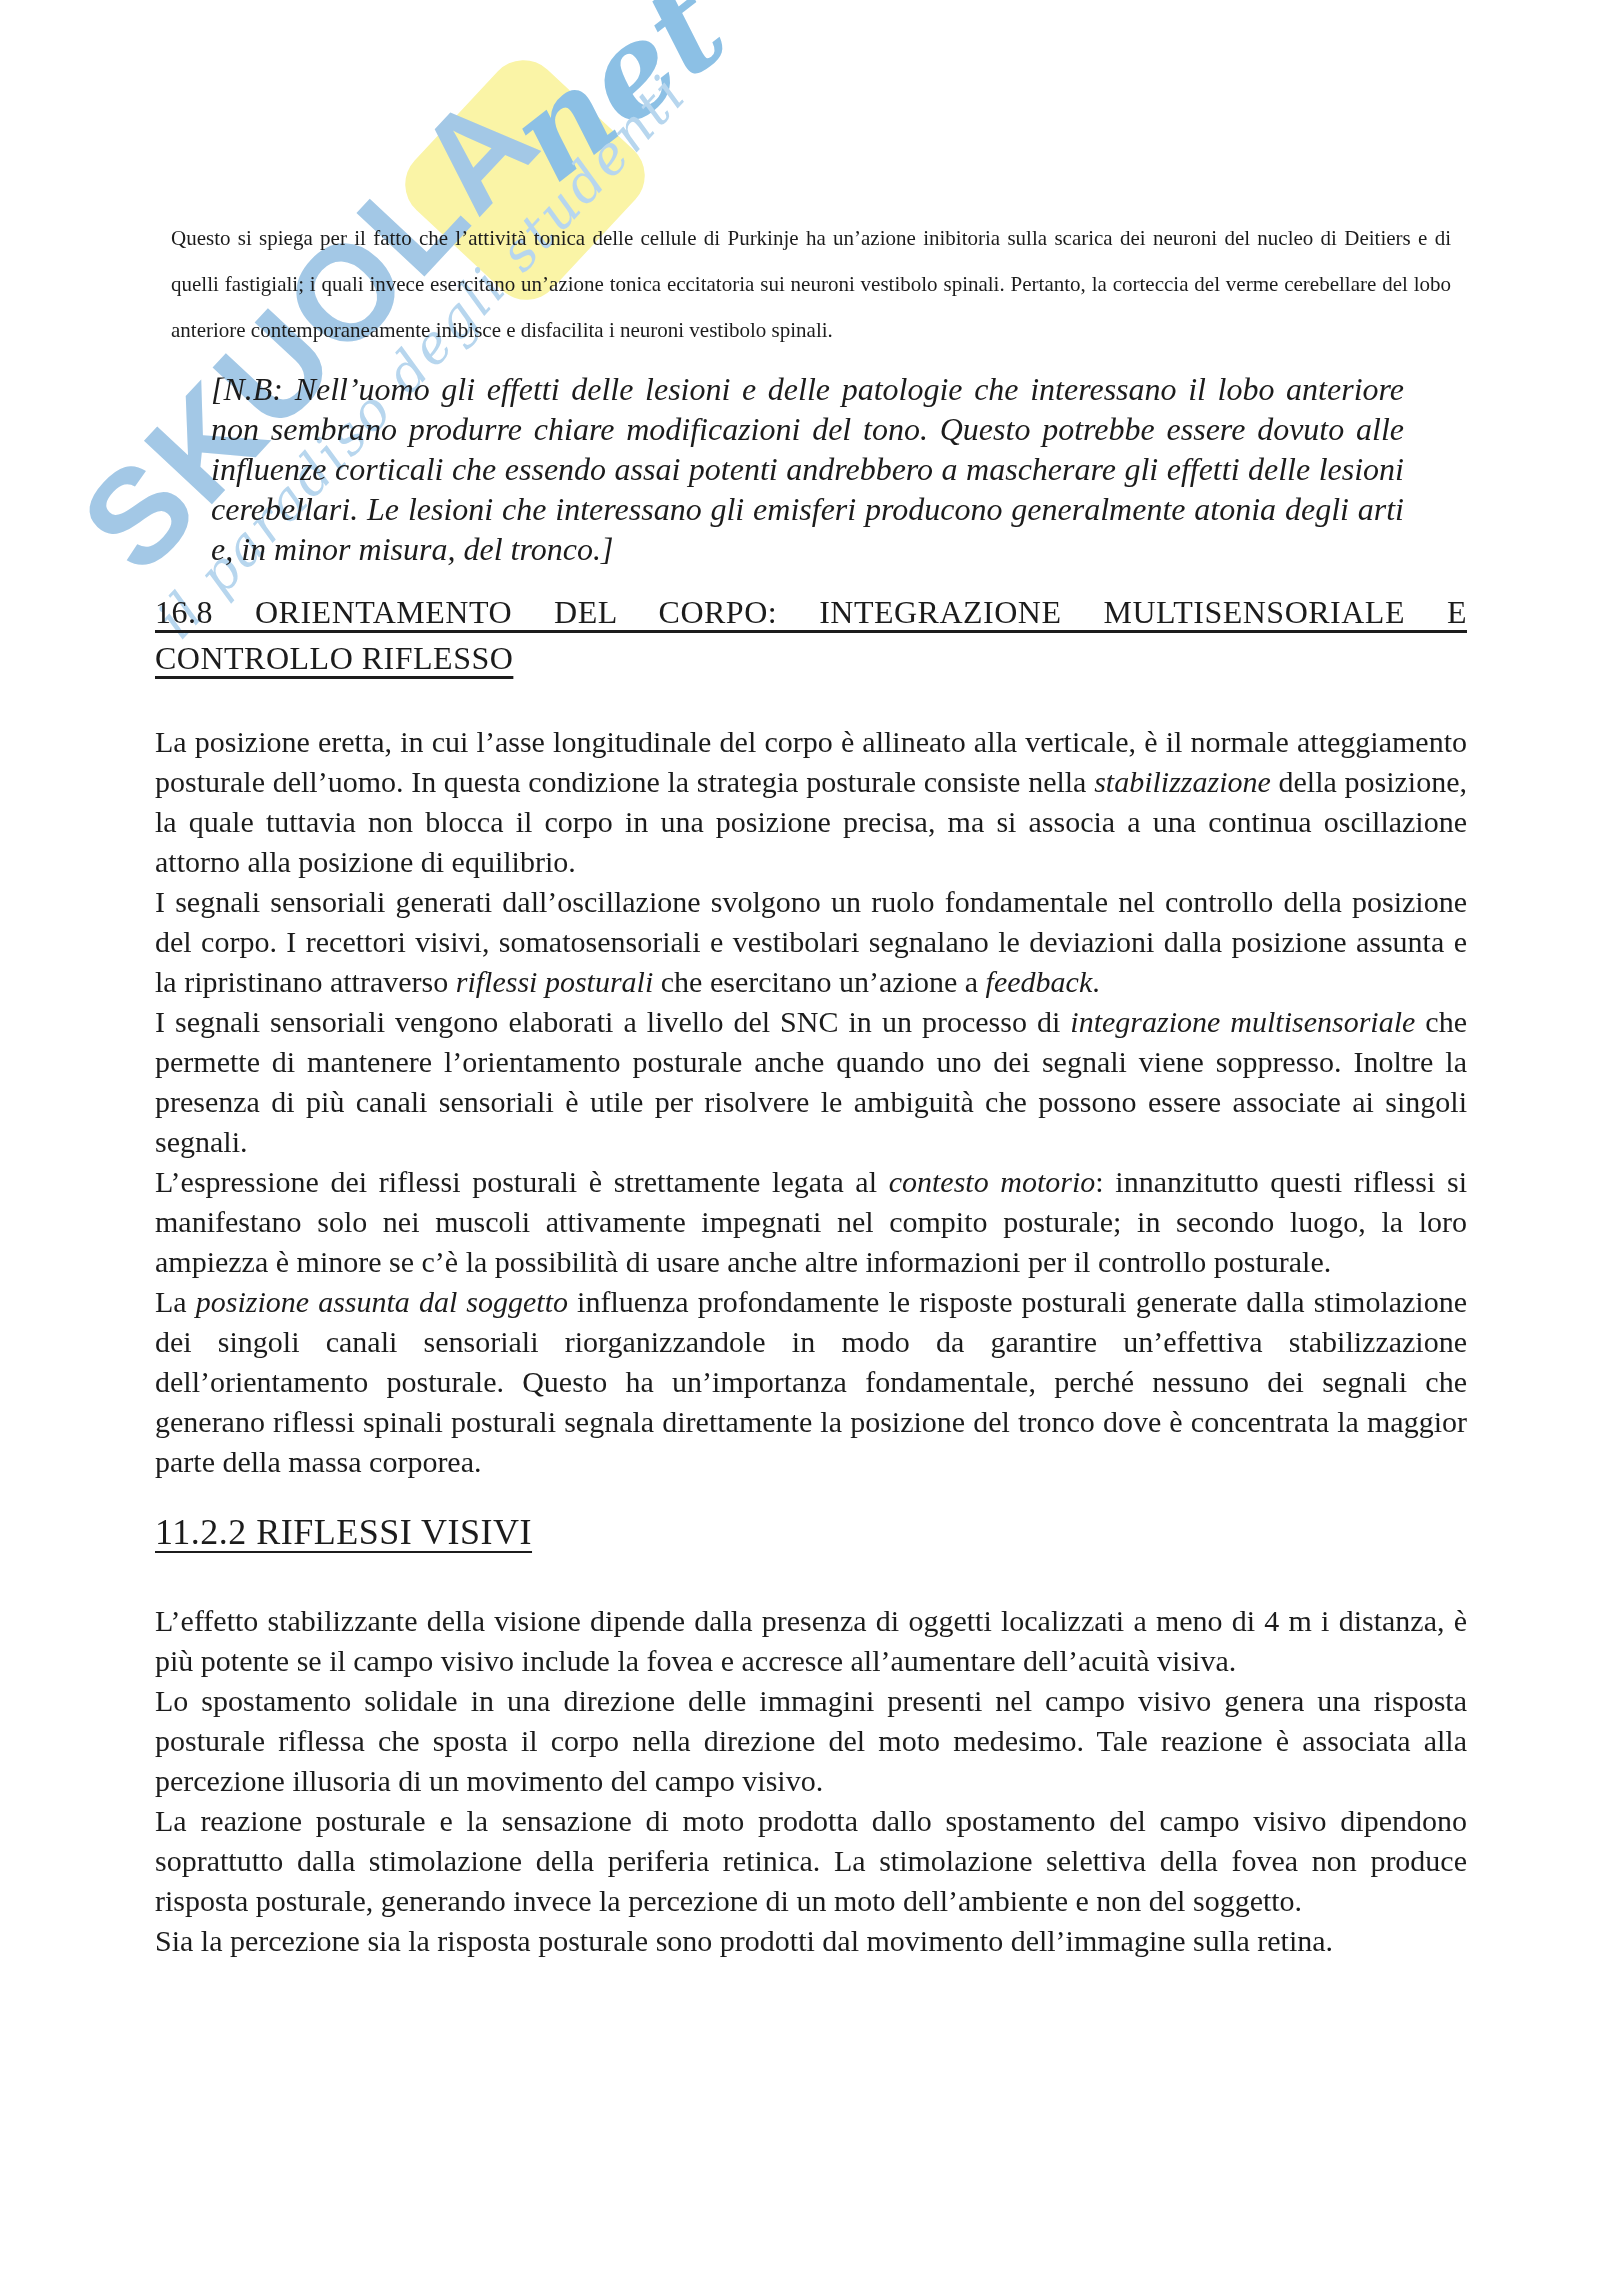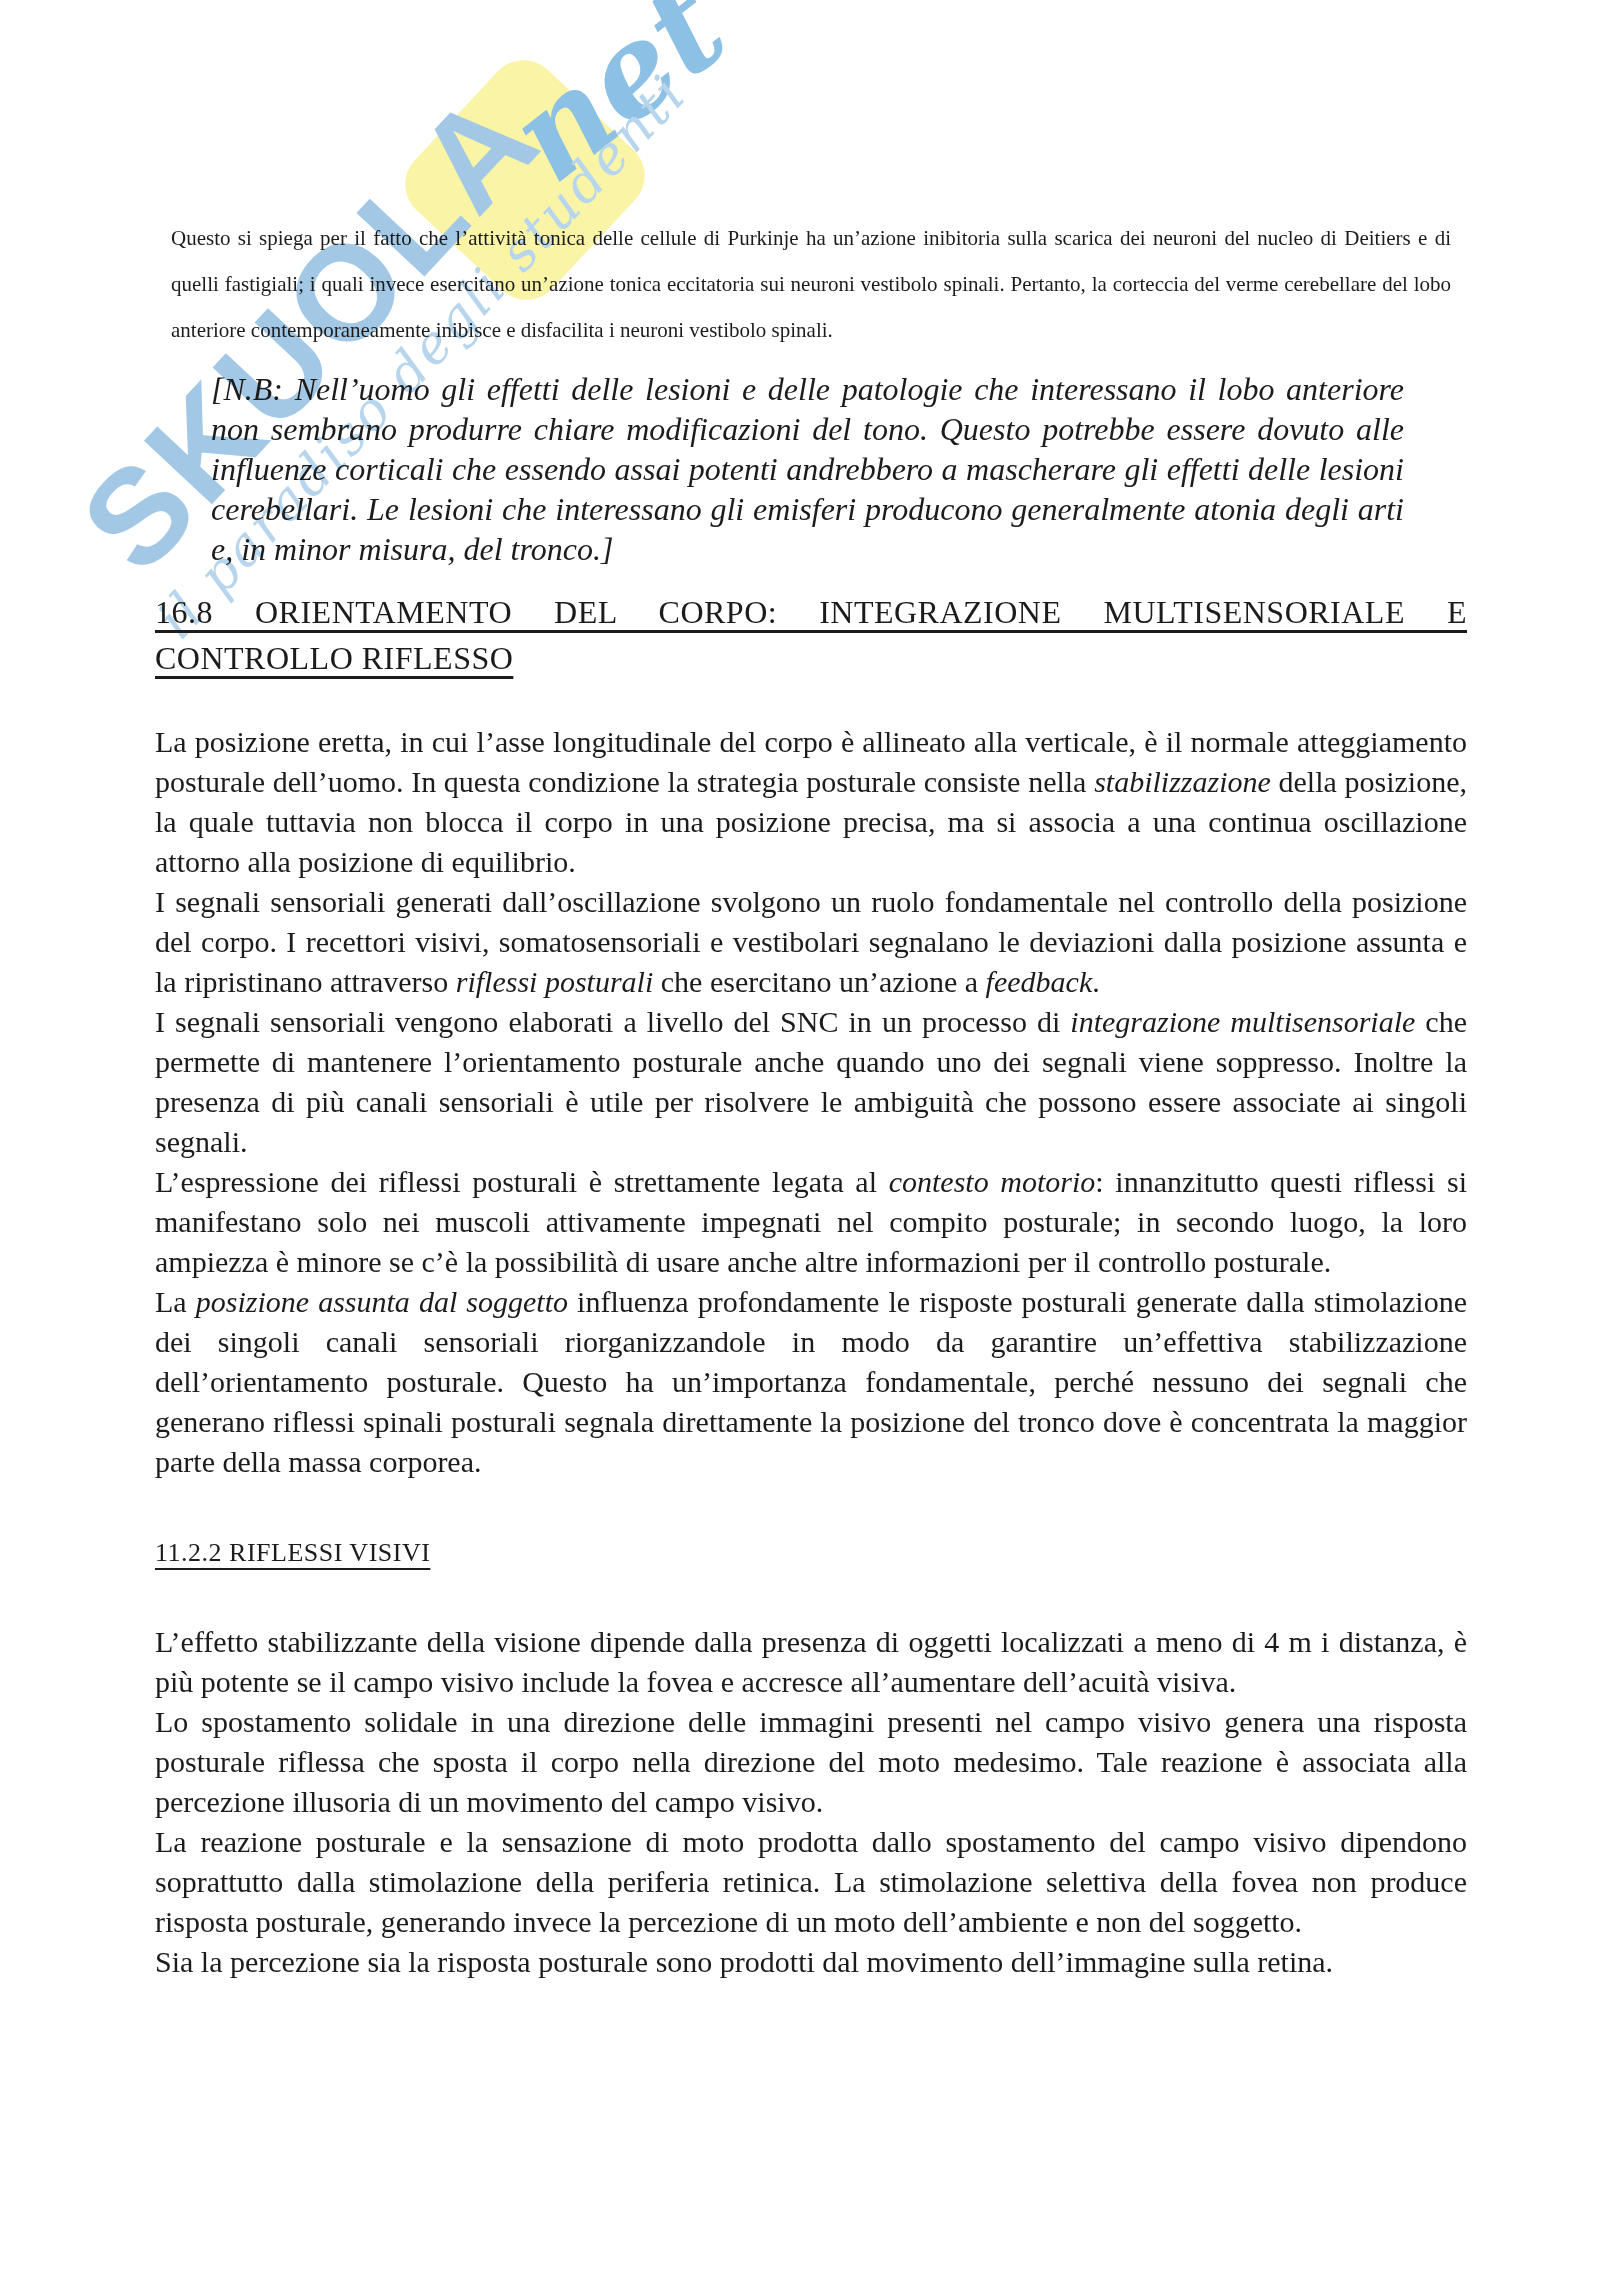--- a/index.html
+++ b/index.html
@@ -70,22 +70,22 @@
     text-decoration-thickness: 2.5px;
     text-underline-offset: 6.9px;
   }
   .body-block { margin-top: 41px; }
   .body-block .par {
     margin: 0;
     font-size: 30px; line-height: 40px;
     text-align: justify;
   }
   .subsection-heading {
-    margin-top: 51px;
-    font-size: 26px; line-height: 40px;
+    margin-top: 30px;
+    font-size: 36px; line-height: 40px;
     letter-spacing: 0.5px;
     text-decoration: underline;
     text-decoration-thickness: 2px;
     text-underline-offset: 6.9px;
   }
   .body-block-2 { margin-top: 49px; }
   .run { }
   .run.italic { font-style: italic; margin-top: 21px; }
 </style>
 </head>

